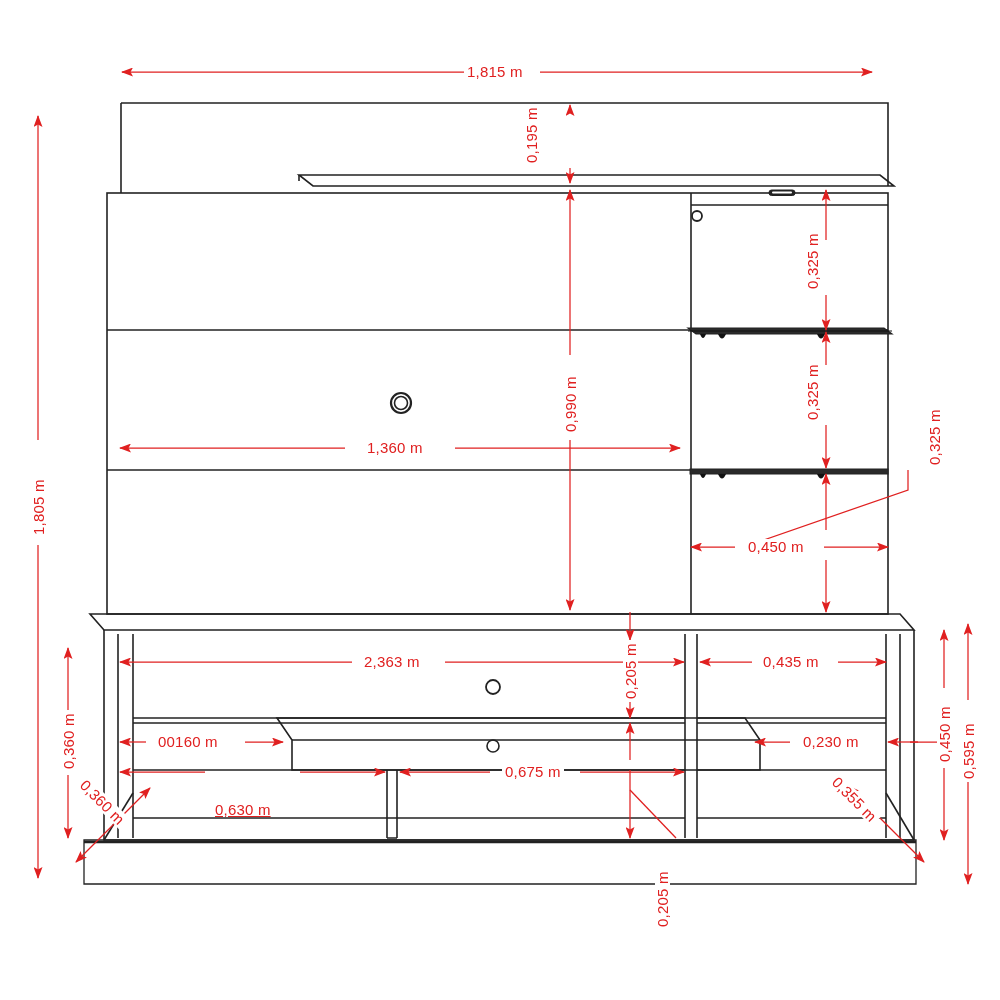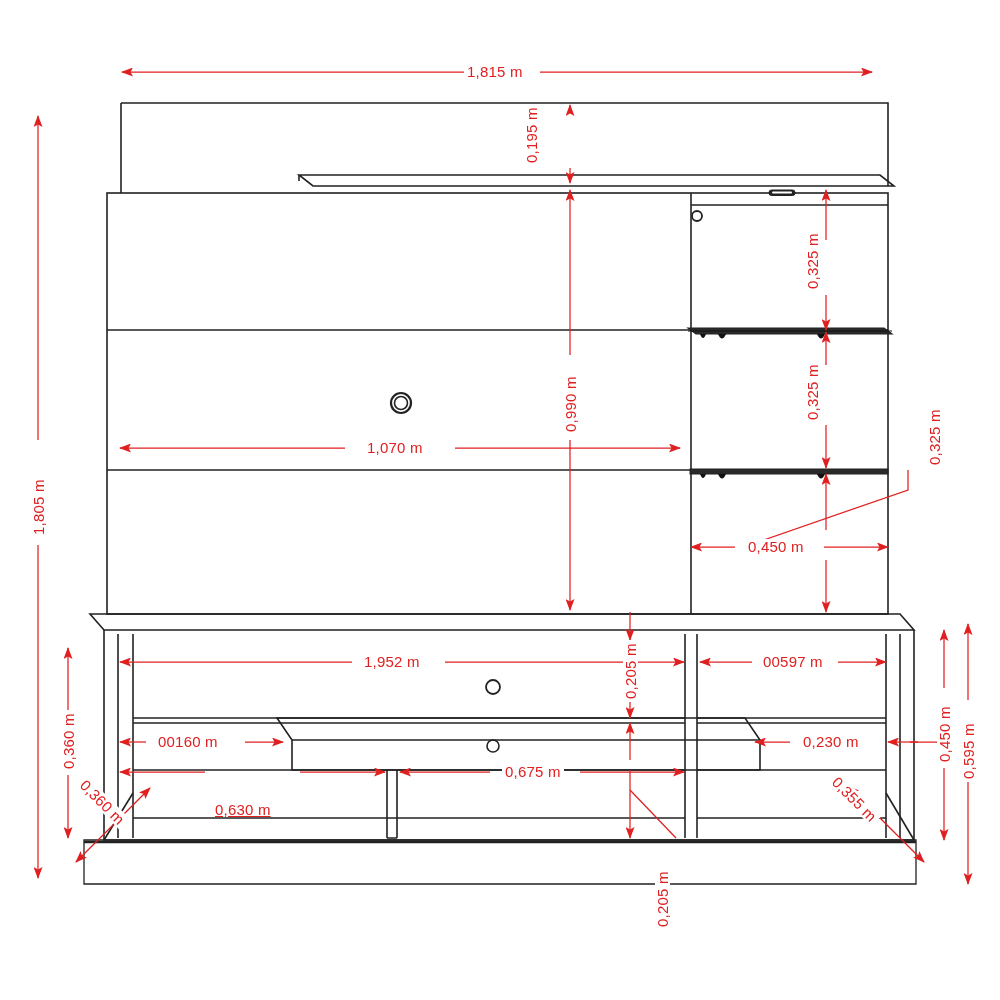--- a/index.html
+++ b/index.html
@@ -219,33 +219,33 @@
   </svg>
 
   <div class="dim-label" style="left:464px; top:64px;">1,815 m</div>
 
   <div class="dim-label vert" style="left:31px; top:538px; transform: rotate(-90deg);">1,805 m</div>
 
   <div class="dim-label vert" style="left:524px; top:166px; transform: rotate(-90deg);">0,195 m</div>
 
   <div class="dim-label vert" style="left:563px; top:435px; transform: rotate(-90deg);">0,990 m</div>
 
-  <div class="dim-label" style="left:364px; top:440px;">1,070 m</div>
+  <div class="dim-label" style="left:364px; top:440px;">1,360 m</div>
 
   <div class="dim-label vert" style="left:805px; top:292px; transform: rotate(-90deg);">0,325 m</div>
 
   <div class="dim-label vert" style="left:805px; top:423px; transform: rotate(-90deg);">0,325 m</div>
 
   <div class="dim-label vert" style="left:927px; top:468px; transform: rotate(-90deg);">0,325 m</div>
 
   <div class="dim-label" style="left:745px; top:539px;">0,450 m</div>
 
-  <div class="dim-label" style="left:361px; top:654px;">1,952 m</div>
-
-  <div class="dim-label" style="left:760px; top:654px;">00597 m</div>
+  <div class="dim-label" style="left:361px; top:654px;">2,363 m</div>
+
+  <div class="dim-label" style="left:760px; top:654px;">0,435 m</div>
 
   <div class="dim-label vert" style="left:623px; top:702px; transform: rotate(-90deg);">0,205 m</div>
 
   <div class="dim-label vert" style="left:655px; top:930px; transform: rotate(-90deg);">0,205 m</div>
 
   <div class="dim-label" style="left:155px; top:734px;">00160 m</div>
 
   <div class="dim-label" style="left:800px; top:734px;text-align:right;">0,230 m</div>
 
   <div class="dim-label" style="left:212px; top:802px;text-decoration:underline;">0,630 m</div>

